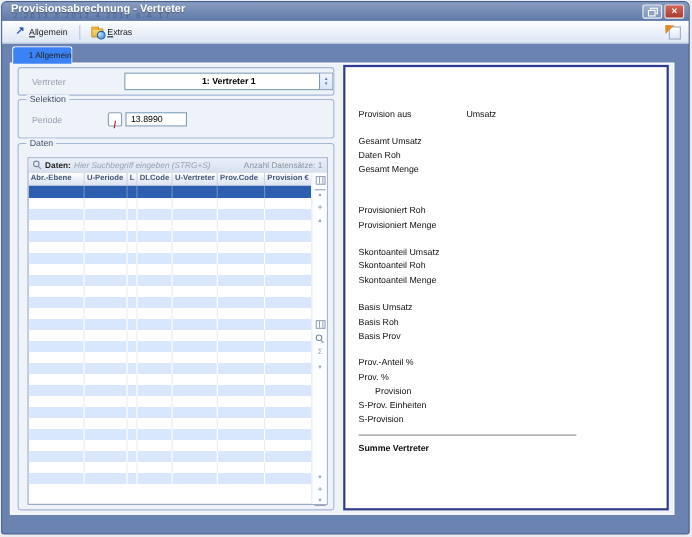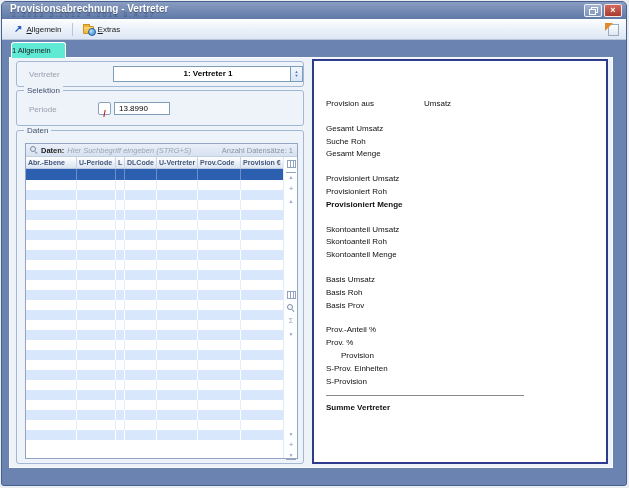--- a/index.html
+++ b/index.html
@@ -39,23 +39,23 @@
   .ic-folder::after{content:'';position:absolute;right:-3px;bottom:-3px;width:6px;height:6px;border-radius:50%;
     background:radial-gradient(circle at 30% 30%,#bfe2f8,#2f7fd0);border:1px solid #1c5fa8;}
   .tbsep{width:1px;height:13px;background:#b9c6da;margin:0 5px;}
   .tb-exit{margin-left:auto;width:14px;height:13px;position:relative;}
   .ic-exit{position:absolute;inset:0;}
   .ic-exit::before{content:'';position:absolute;right:0;bottom:0;width:9px;height:10px;
     border:1px solid #9aabc4;background:linear-gradient(#fff,#dde6f2);}
   .ic-exit::after{content:'';position:absolute;left:0;top:0;width:0;height:0;
     border:4px solid transparent;border-top-color:#e08a28;border-left-color:#e08a28;}
   
-  .tab{position:absolute;left:9px;top:40px;width:55px;height:16px;background:#5eead4;
+  .tab{position:absolute;left:9px;top:40px;width:55px;height:16px;background:#3b82f6;
     border:1px solid #fff;border-bottom:none;border-radius:3px 3px 0 0;font-size:7.5px;
-    color:#222;text-align:left;line-height:15px;z-index:3;}
+    color:#222;text-align:right;line-height:15px;z-index:3;}
   .panel{position:absolute;left:7px;top:55px;width:604px;height:411px;background:#eef2f9;
     border:1px solid #f8fafd;z-index:2;}
   
   .gbox{position:absolute;border:1px solid #a3b7d6;border-radius:3px;}
   .gbox-label{position:absolute;top:-5px;left:7px;background:#eef2f9;padding:0 3px;
     font-size:8px;color:#42506b;line-height:9px;}
   .field-label{position:absolute;font-size:8px;color:#97a0ad;}
   .combo{position:absolute;left:96px;top:4px;width:190px;height:16px;background:#fff;
     border:1px solid #7f9db9;font-size:8px;font-weight:bold;color:#000;text-align:center;
     line-height:14px;}
@@ -455,25 +455,24 @@
             <div class="nav-ic" style="top: 272px;">▼</div>
             <div class="nav-ic plus" style="top: 283px;">+</div>
             <div class="nav-ic bar-bottom" style="top: 294px;">▼</div>
           </div>
       </div>
     </div>
 
     <div class="summary">
         <div class="sum-row" style="top: 38px;"><span class="sum-label">Provision aus</span><span class="sum-value">Umsatz</span></div>
         <div class="sum-row" style="top: 62.8px;"><span class="sum-label">Gesamt Umsatz</span></div>
-        <div class="sum-row" style="top: 75.6px;"><span class="sum-label">Suche Roh</span></div>
+        <div class="sum-row" style="top: 75.6px;"><span class="sum-label">Daten Roh</span></div>
         <div class="sum-row" style="top: 88.4px;"><span class="sum-label">Gesamt Menge</span></div>
-        <div class="sum-row" style="top: 113.2px;"><span class="sum-label">Provisioniert Umsatz</span></div>
         <div class="sum-row" style="top: 126px;"><span class="sum-label">Provisioniert Roh</span></div>
-        <div class="sum-row" style="top: 138.8px; font-weight: bold;"><span class="sum-label">Provisioniert Menge</span></div>
+        <div class="sum-row" style="top: 138.8px;"><span class="sum-label">Provisioniert Menge</span></div>
         <div class="sum-row" style="top: 163.6px;"><span class="sum-label">Skontoanteil Umsatz</span></div>
         <div class="sum-row" style="top: 176.4px;"><span class="sum-label">Skontoanteil Roh</span></div>
         <div class="sum-row" style="top: 189.2px;"><span class="sum-label">Skontoanteil Menge</span></div>
         <div class="sum-row" style="top: 214px;"><span class="sum-label">Basis Umsatz</span></div>
         <div class="sum-row" style="top: 226.8px;"><span class="sum-label">Basis Roh</span></div>
         <div class="sum-row" style="top: 239.6px;"><span class="sum-label">Basis Prov</span></div>
         <div class="sum-row" style="top: 264.4px;"><span class="sum-label">Prov.-Anteil %</span></div>
         <div class="sum-row" style="top: 277.2px;"><span class="sum-label">Prov. %</span></div>
         <div class="sum-row" style="top: 290px; margin-left: 15px;"><span class="sum-label">Provision</span></div>
         <div class="sum-row" style="top: 302.8px;"><span class="sum-label">S-Prov. Einheiten</span></div>

